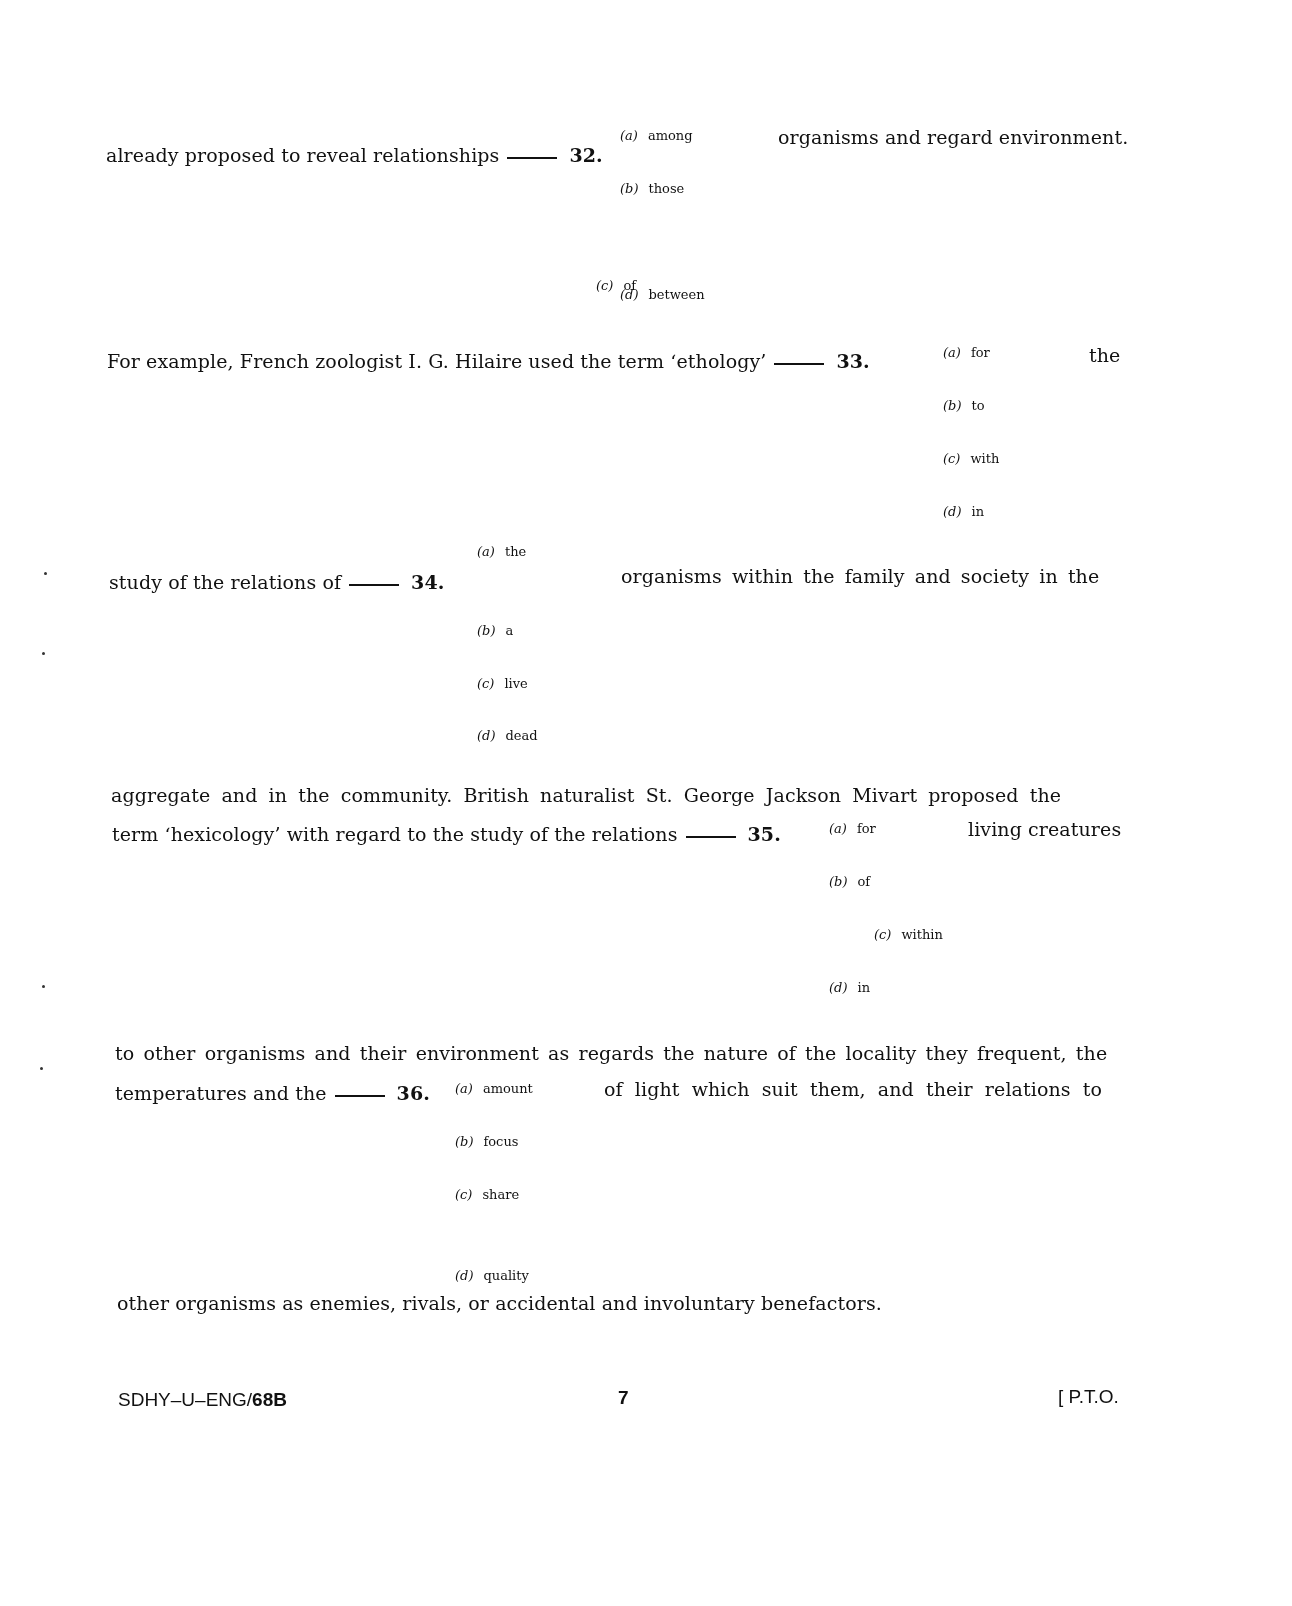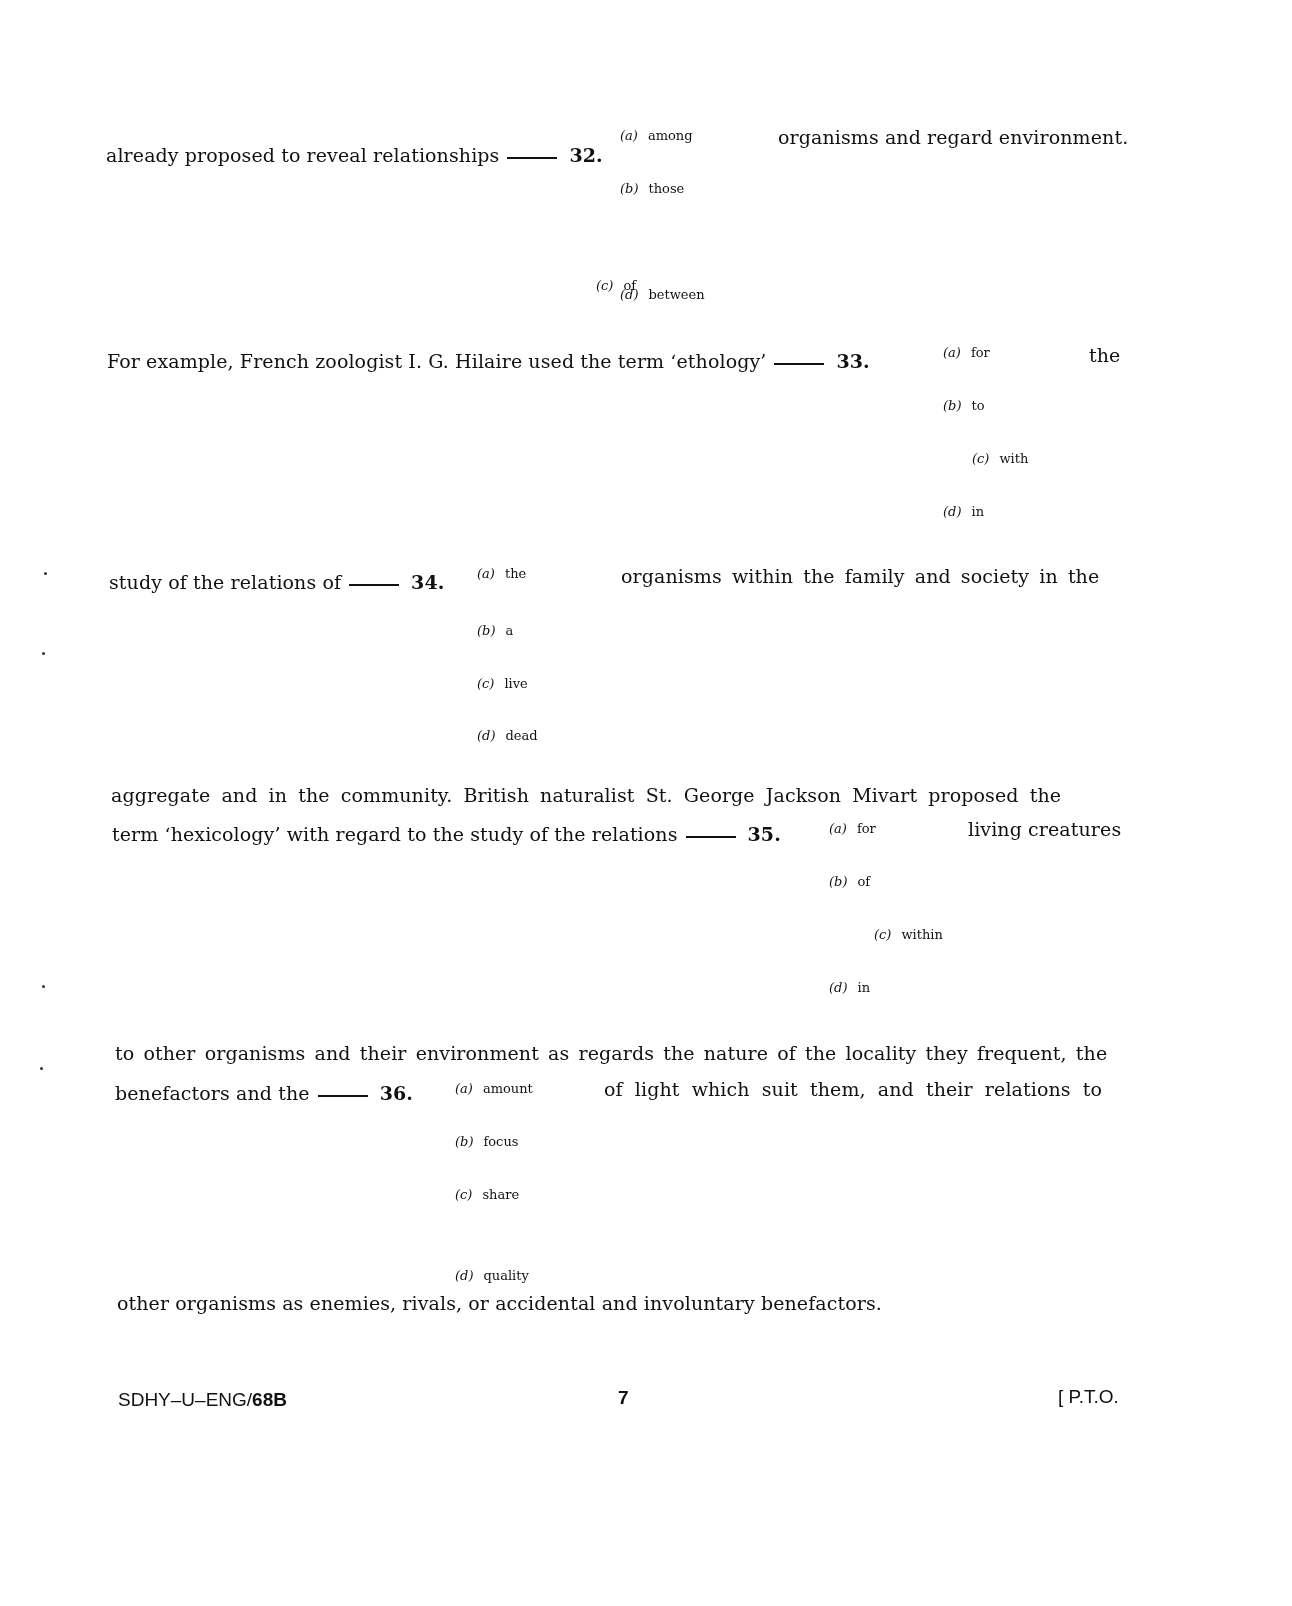--- a/index.html
+++ b/index.html
@@ -28,45 +28,45 @@
 <div class="opt" style="left:620px; top:181px;"><span class="opt-label">(b)</span><span>those</span></div>
 <div class="opt" style="left:596px; top:234px;margin-top:44px;"><span class="opt-label">(c)</span><span>of</span></div>
 <div class="opt" style="left:620px; top:287px;"><span class="opt-label">(d)</span><span>between</span></div>
 
 <div class="line" style="left:107px; top:350px;">
   <span>For example, French zoologist I. G. Hilaire used the term ‘ethology’</span><span class="blank"></span><span class="qnum">33.</span>
 </div>
 <div class="opt" style="left:943px; top:345px;"><span class="opt-label">(a)</span><span>for</span></div>
 <div class="line" style="left:1089px; top:344px;">the</div>
 <div class="opt" style="left:943px; top:398px;"><span class="opt-label">(b)</span><span>to</span></div>
-<div class="opt" style="left:972px; top:451px;"><span class="opt-label">(c)</span><span>with</span></div>
+<div class="opt" style="left:943px; top:451px;"><span class="opt-label">(c)</span><span>with</span></div>
 <div class="opt" style="left:943px; top:504px;"><span class="opt-label">(d)</span><span>in</span></div>
 
 <div class="line" style="left:109px; top:571px;">
   <span>study of the relations of</span><span class="blank"></span><span class="qnum">34.</span>
 </div>
-<div class="opt" style="left:477px; top:566px;"><span class="opt-label">(a)</span><span>the</span></div>
+<div class="opt" style="left:477px; top:544px;"><span class="opt-label">(a)</span><span>the</span></div>
 <div class="line" style="left:621px; top:565px; word-spacing:4px;">organisms within the family and society in the</div>
 <div class="opt" style="left:477px; top:623px;"><span class="opt-label">(b)</span><span>a</span></div>
 <div class="opt" style="left:477px; top:676px;"><span class="opt-label">(c)</span><span>live</span></div>
 <div class="opt" style="left:477px; top:728px;"><span class="opt-label">(d)</span><span>dead</span></div>
 
 <div class="line" style="left:111px; top:784px; word-spacing:5px;">aggregate and in the community. British naturalist St. George Jackson Mivart proposed the</div>
 <div class="line" style="left:112px; top:823px;">
   <span>term ‘hexicology’ with regard to the study of the relations</span><span class="blank"></span><span class="qnum">35.</span>
 </div>
 <div class="opt" style="left:829px; top:821px;"><span class="opt-label">(a)</span><span>for</span></div>
 <div class="line" style="left:968px; top:818px;">living creatures</div>
 <div class="opt" style="left:829px; top:874px;"><span class="opt-label">(b)</span><span>of</span></div>
 <div class="opt" style="left:874px; top:927px;"><span class="opt-label">(c)</span><span>within</span></div>
 <div class="opt" style="left:829px; top:980px;"><span class="opt-label">(d)</span><span>in</span></div>
 
 <div class="line" style="left:115px; top:1042px; word-spacing:3px;">to other organisms and their environment as regards the nature of the locality they frequent, the</div>
 <div class="line" style="left:115px; top:1082px;">
-  <span>benefactors and the</span><span class="blank"></span><span class="qnum">36.</span>
+  <span>temperatures and the</span><span class="blank"></span><span class="qnum">36.</span>
 </div>
 <div class="opt" style="left:455px; top:1081px;"><span class="opt-label">(a)</span><span>amount</span></div>
 <div class="line" style="left:604px; top:1078px; word-spacing:6px;">of light which suit them, and their relations to</div>
 <div class="opt" style="left:455px; top:1134px;"><span class="opt-label">(b)</span><span>focus</span></div>
 <div class="opt" style="left:455px; top:1187px;"><span class="opt-label">(c)</span><span>share</span></div>
 <div class="opt" style="left:455px; top:1268px;"><span class="opt-label">(d)</span><span>quality</span></div>
 
 <div class="line" style="left:117px; top:1292px;">other organisms as enemies, rivals, or accidental and involuntary benefactors.</div>
 
 <div class="footer" style="left:118px; top:1389px;"><span>SDHY–U–ENG/</span><b>68B</b></div>

